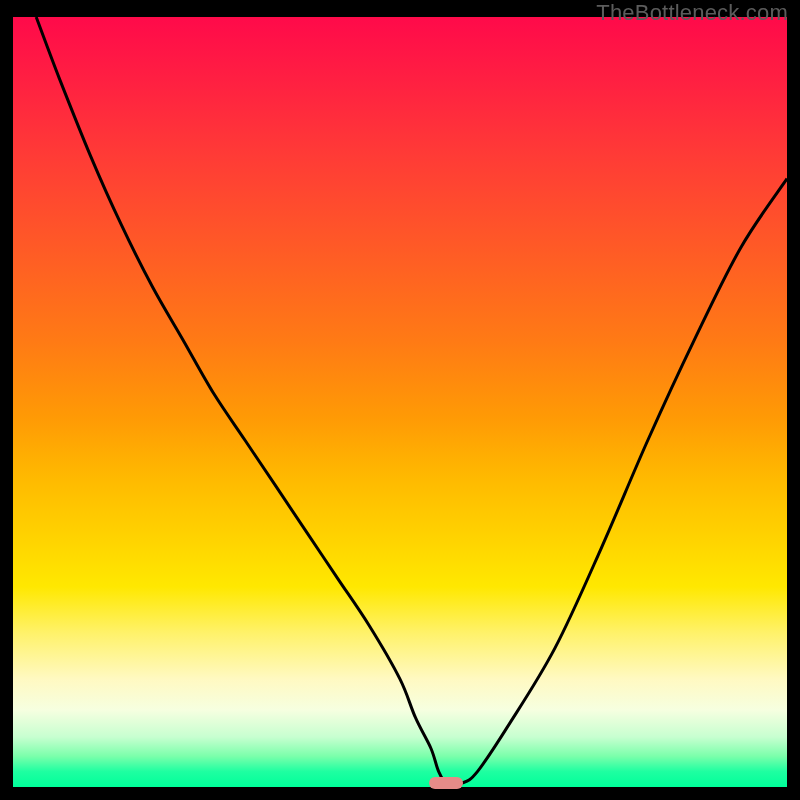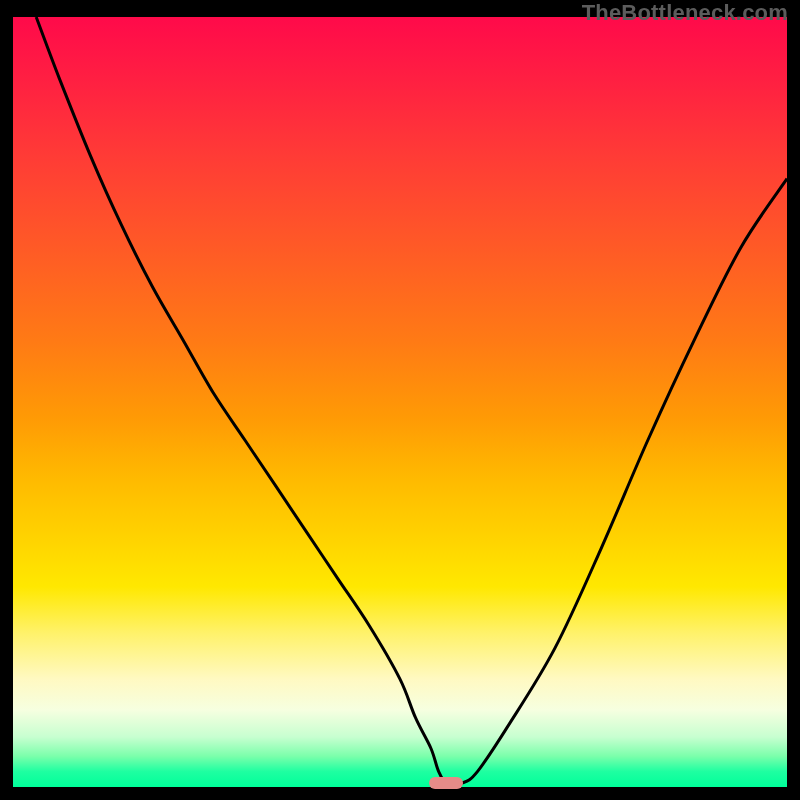--- a/index.html
+++ b/index.html
@@ -51,21 +51,21 @@
     width: 774px;
     height: 770px;
     overflow: visible;
   }
   .watermark {
     position: absolute;
     top: 0px;
     right: 12px;
     color: #5c5c5c;
     font-size: 22px;
-    font-weight: 700;
+    font-weight: 400;
     letter-spacing: 0.2px;
     user-select: none;
   }
   
   .nub {
     position: absolute;
     width: 34px;
     height: 12px;
     border-radius: 8px;
     background: #e58b88;

